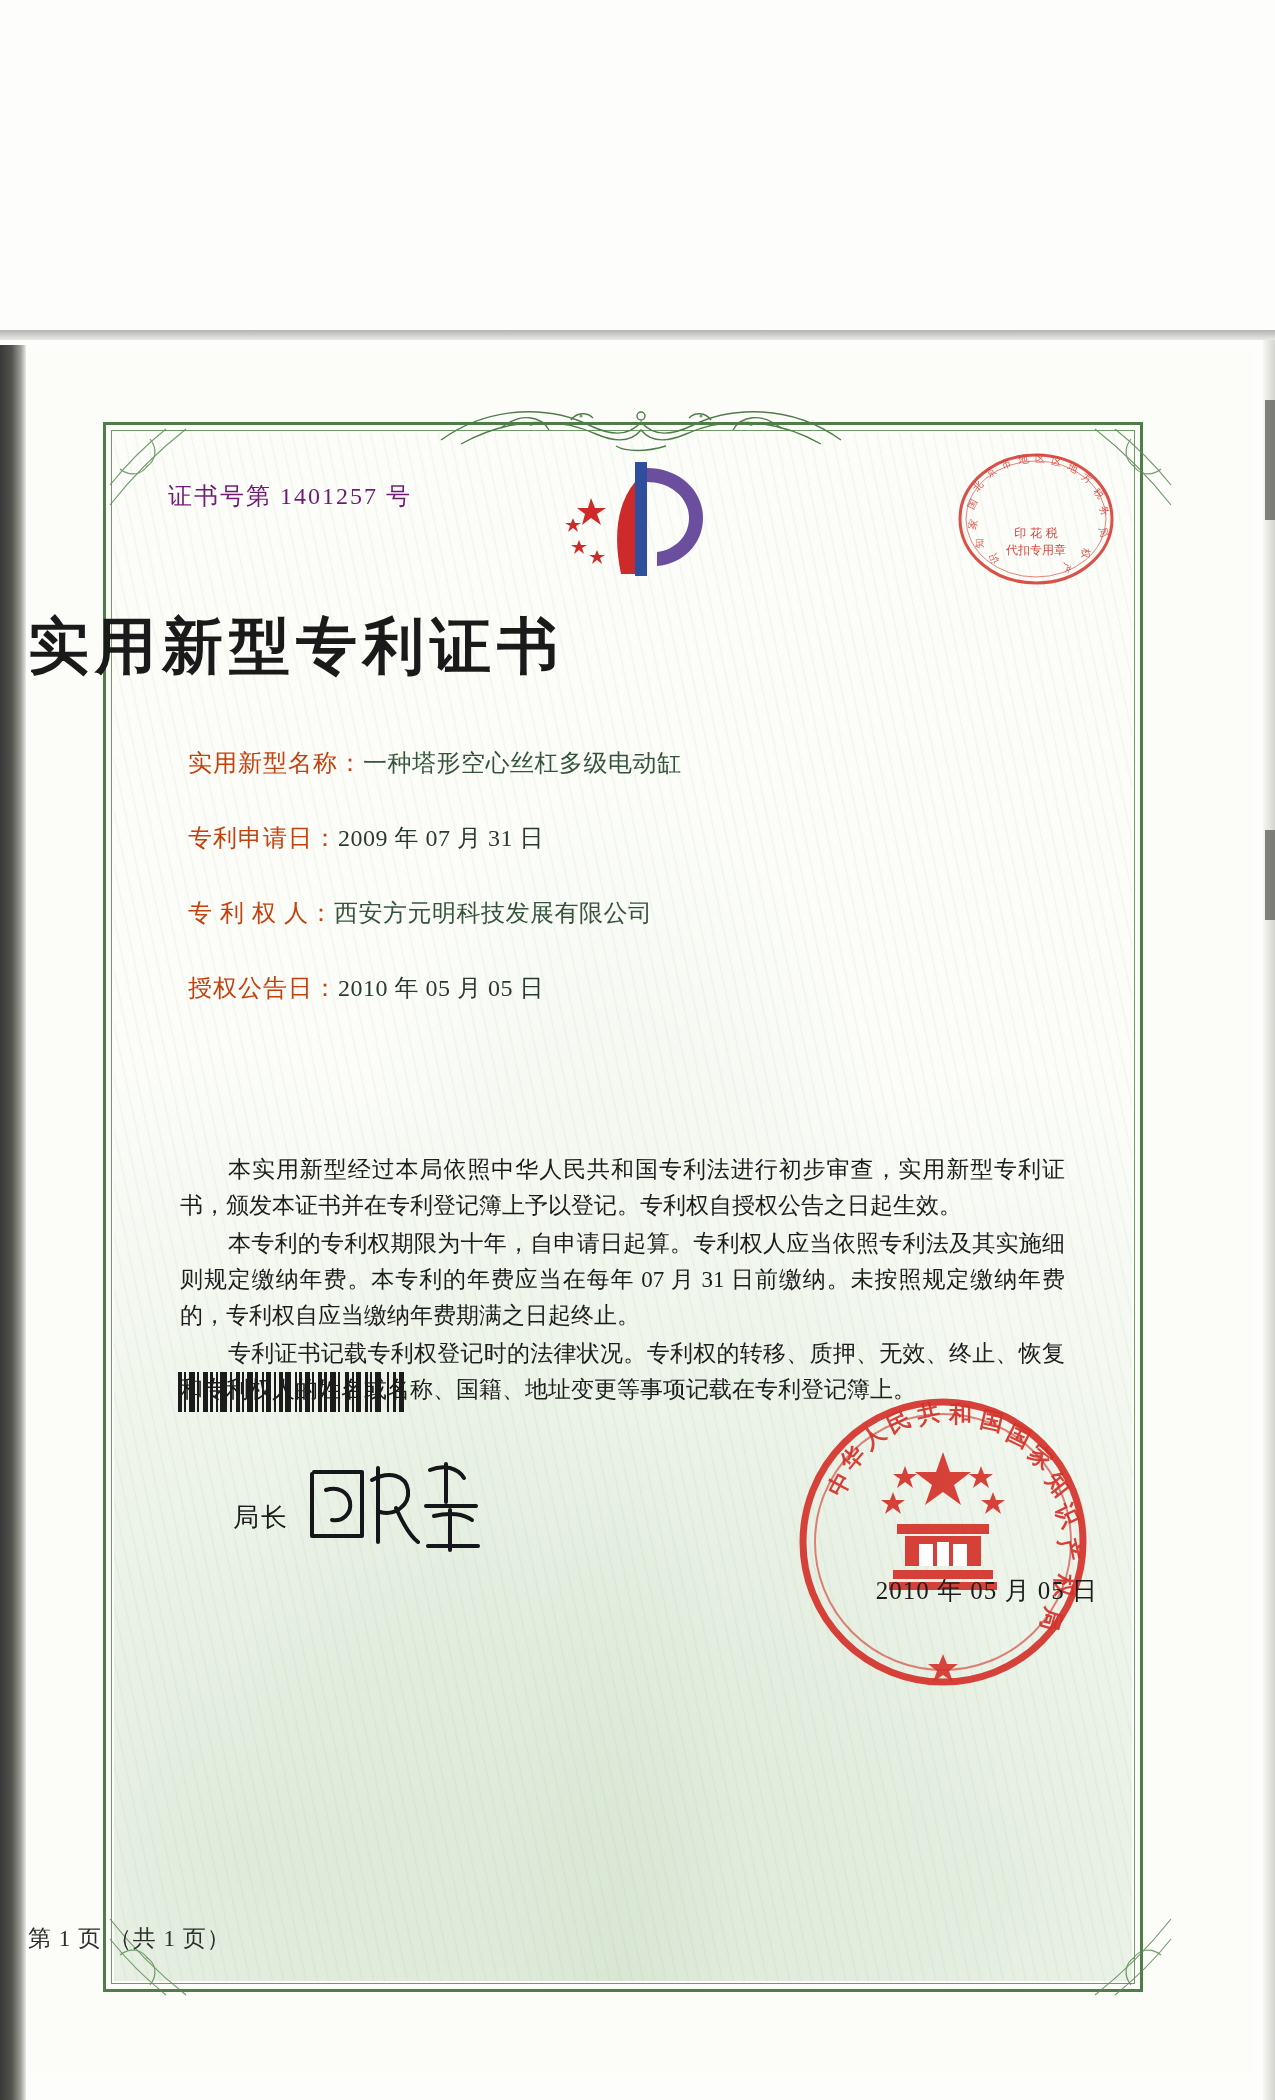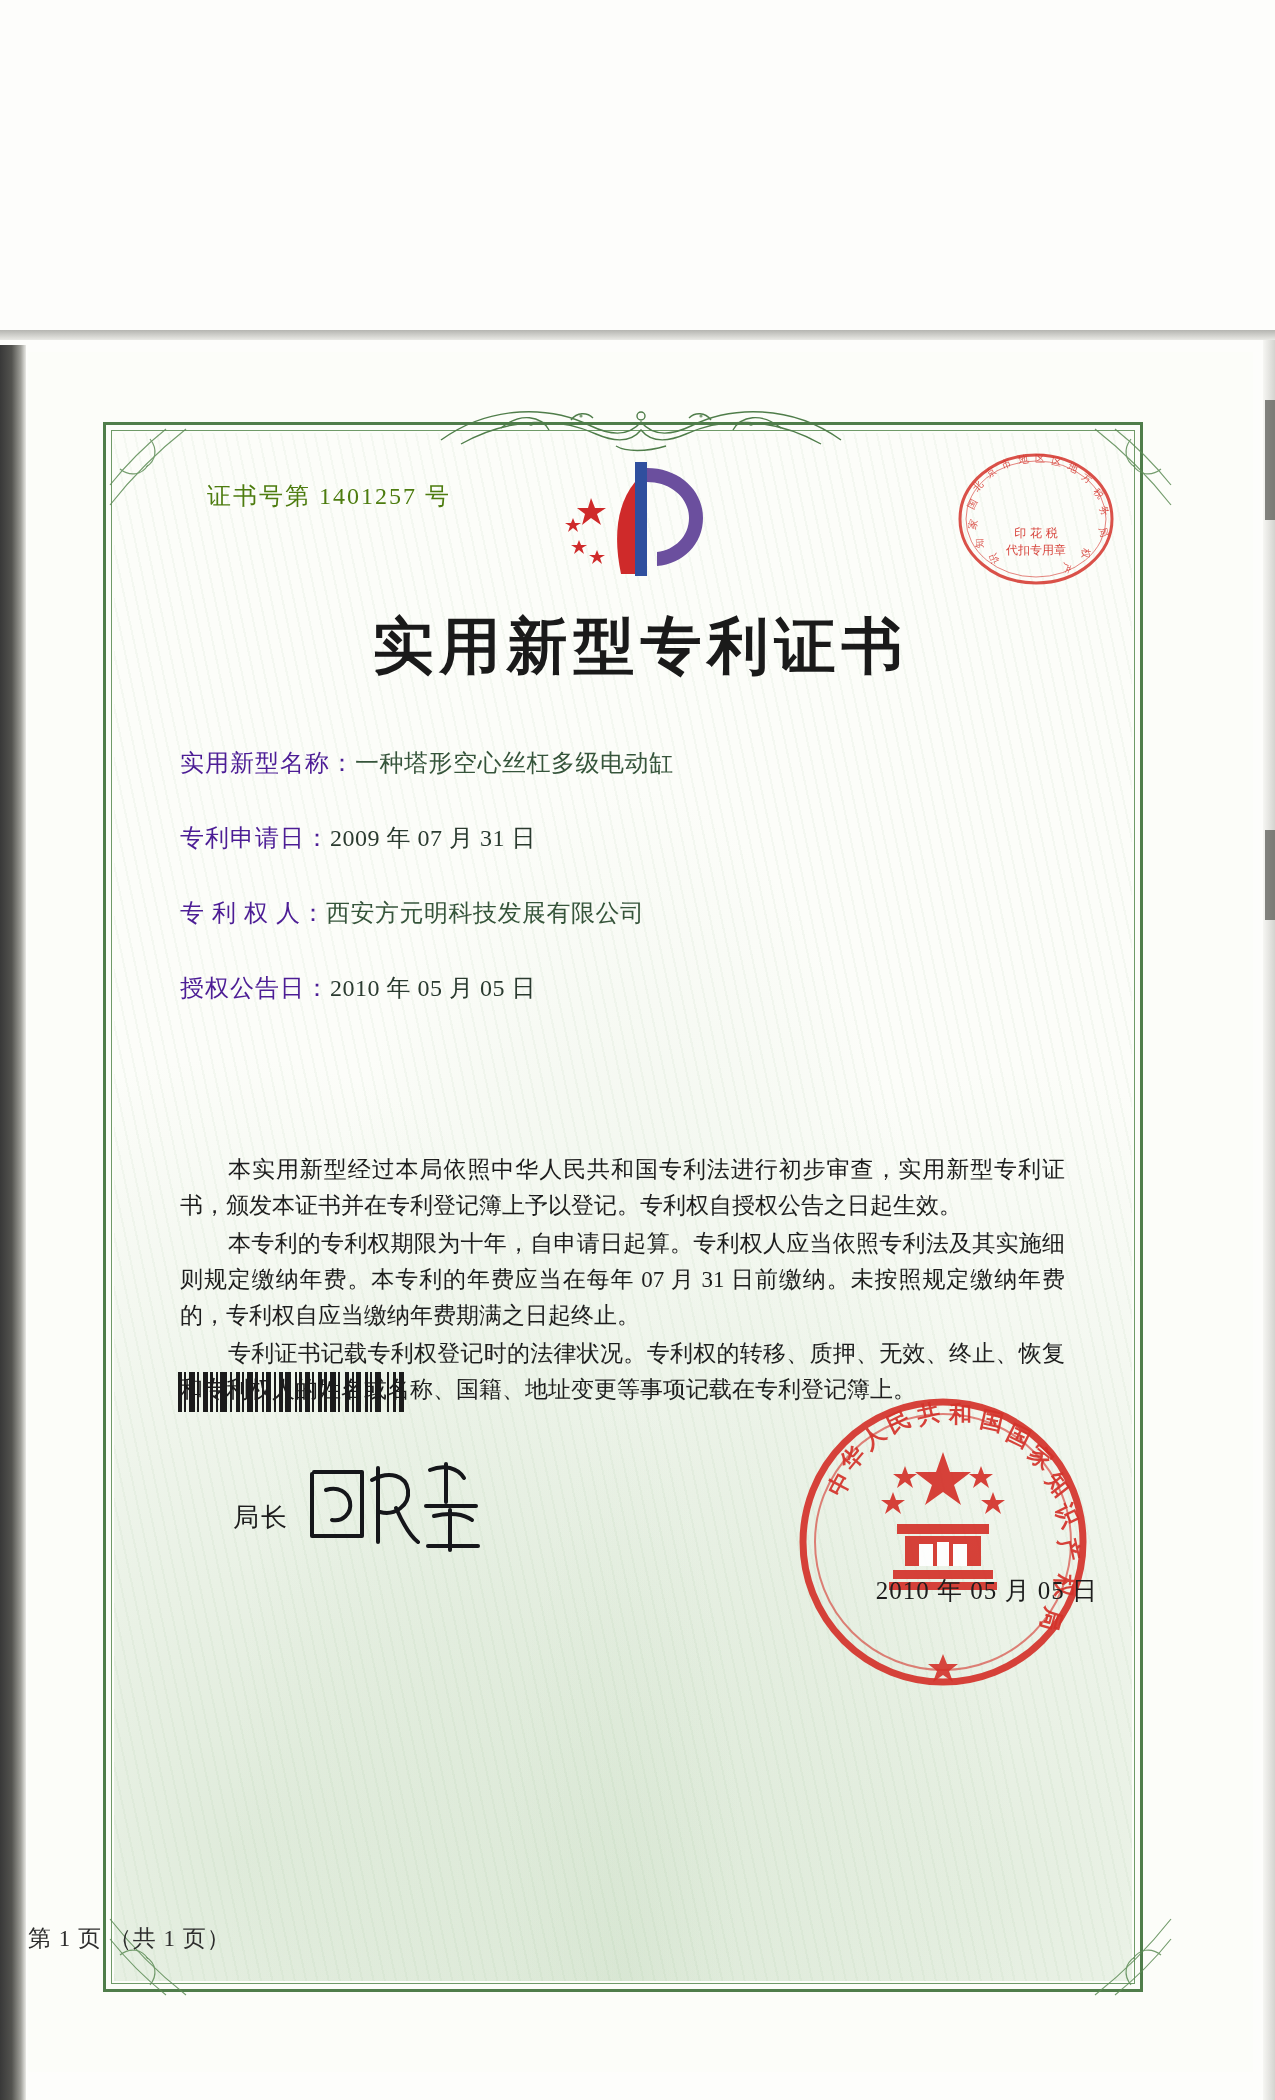--- a/index.html
+++ b/index.html
@@ -107,23 +107,22 @@
   .corner-bl { left: 78px; bottom: 73px; transform: scaleY(-1); }
   .corner-br { right: 78px; bottom: 73px; transform: scale(-1,-1); }
 
   
   .cert-number {
     position: absolute;
     left: 140px;
     top: 128px;
     font-size: 24px;
     letter-spacing: 2px;
-    color: #4d7c0f;
+    color: #701a75;
     font-family: "Liberation Serif", serif;
-    margin-left: 39px;
   }
 
   .logo {
     position: absolute;
     left: 50%;
     transform: translateX(-50%);
     top: 100px;
     width: 180px;
     height: 130px;
   }
@@ -133,21 +132,20 @@
     right: 128px;
     top: 92px;
     width: 178px;
     height: 150px;
   }
 
   .cert-title {
     position: absolute;
     left: 0; right: 0;
     top: 254px;
-    text-align: center;
     font-size: 61px;
     font-weight: bold;
     letter-spacing: 6px;
     color: #1a1a1a;
     font-family: Liberation Mono, monospace;
   }
 
   
   .fields {
     position: absolute;
@@ -155,22 +153,23 @@
     top: 395px;
     width: 880px;
   }
   .field-row {
     font-size: 24px;
     color: #1d1d1d;
     margin-bottom: 43px;
     white-space: nowrap;
   }
   .field-label {
-    color: #4c1d95;
+    color: #c2410c;
     letter-spacing: 1px;
+    margin-left: 8px;
   }
   .field-value {
     color: #2a3a2f;
     letter-spacing: .5px;
   }
   .field-value.mono {
     font-family: "Liberation Serif", serif;
     letter-spacing: 1.5px;
   }
   .field-value.greenish { color: #35543a; }

